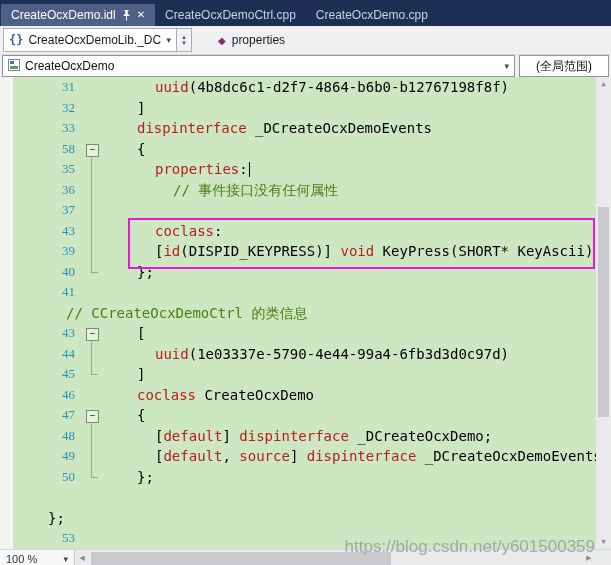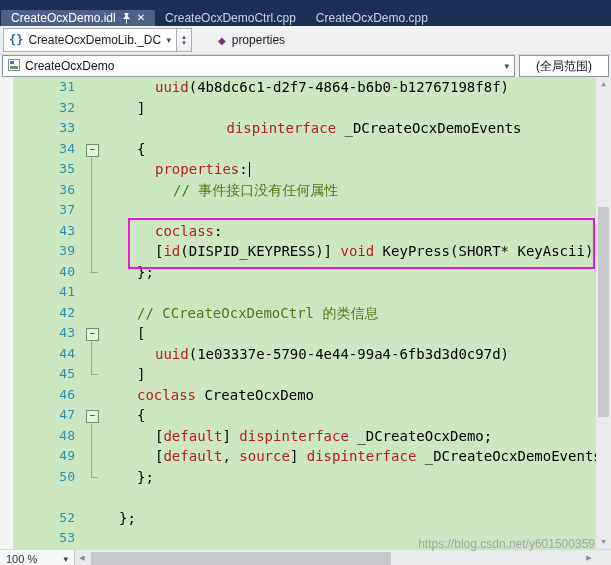--- a/index.html
+++ b/index.html
@@ -1,21 +1,21 @@
 <!DOCTYPE html>
 <html><head>
 <meta charset="utf-8">
 <style>
   html,body{margin:0;padding:0;}
   body{width:611px;height:565px;position:relative;overflow:hidden;background:#fff;
        font-family:"Liberation Sans",sans-serif;}
 
   
   .tabbar{height:26px;background:#1e2f55;display:flex;align-items:flex-end;padding-left:1px;}
-  .tab{height:16px;display:flex;align-items:center;gap:6px;padding:0 10px;font-size:12px;
+  .tab{height:22px;display:flex;align-items:center;gap:6px;padding:0 10px;font-size:12px;
        color:#c9d2e6;white-space:nowrap;cursor:default;}
   .tab.active{background:#4e6087;color:#fff;}
   .close-icon{font-size:10px;line-height:10px;color:#fff;}
   .pin-icon{display:flex;align-items:center;}
 
   
   .navbar{height:28px;background:#eef0f2;display:flex;align-items:center;padding:0 3px;
           border-bottom:1px solid #d8dadd;}
   .combo{height:22px;background:#fff;border:1px solid #a8adb3;display:flex;align-items:center;
          padding:0 5px;gap:5px;font-size:12px;color:#1a1a1a;}
@@ -35,21 +35,21 @@
   .search-combo{flex:1;height:20px;background:#fff;border:1px solid #8f959c;display:flex;
                 align-items:center;gap:5px;padding:0 5px;font-size:12px;color:#111;}
   .scope-box{width:88px;height:20px;background:#fff;border:1px solid #8f959c;display:flex;
              align-items:center;justify-content:center;font-size:12px;color:#111;}
 
   
   .editor{position:relative;width:611px;height:472px;background:#cde7c3;overflow:hidden;
           font-family:"DejaVu Sans Mono",monospace;font-size:14px;}
   .code-row{display:flex;height:20.5px;line-height:20.5px;white-space:pre;}
   .indicator{flex:0 0 13px;background:#f3f6f0;}
-  .ln{flex:0 0 62px;text-align:right;padding-right:9px;color:#2b91af;font-size:13px;}
+  .ln{flex:0 0 62px;text-align:right;padding-right:9px;color:#2b91af;font-size:13px;font-family:Liberation Serif, serif;}
   .foldcol{flex:0 0 18px;position:relative;}
   .code{flex:1;color:#000;}
   .seg-k{color:#b91c1c;}
   .seg-c{color:#4d7c0f;}
   .caret{display:inline-block;width:1px;height:15px;background:#000;vertical-align:-3px;margin-left:1px;}
   .foldbox{position:absolute;left:2px;top:5px;width:11px;height:11px;border:1px solid #6f8f6f;
            background:#e6f2de;color:#222;font-size:9px;line-height:9px;text-align:center;cursor:default;}
   .fold-start::after{content:'';position:absolute;left:7px;top:17px;bottom:0;width:1px;background:#8fae8f;}
   .fold-line::after{content:'';position:absolute;left:7px;top:0;bottom:0;width:1px;background:#8fae8f;}
   .fold-end::after{content:'';position:absolute;left:7px;top:0;height:10px;width:1px;background:#8fae8f;}
@@ -62,21 +62,21 @@
           text-align:center;line-height:14px;}
   .varrow.up{top:0;}.varrow.down{bottom:0;}
   .vthumb{position:absolute;left:2px;width:11px;top:130px;height:210px;background:#c7c9cd;}
   .bottombar{height:17px;background:#e9eaec;display:flex;position:relative;border-top:1px solid #d6d7da;}
   .zoom{width:62px;display:flex;align-items:center;justify-content:space-between;padding:0 6px;
         font-size:11px;color:#333;background:#f6f7f8;border-right:1px solid #c9cacd;}
   .hscroll{flex:1;position:relative;}
   .harrow{position:absolute;top:0;bottom:0;width:14px;font-size:7px;color:#888c93;text-align:center;line-height:16px;}
   .harrow.left{left:0;}.harrow.right{right:15px;}
   .hthumb{position:absolute;left:16px;top:2px;bottom:2px;width:300px;background:#c7c9cd;}
-  .watermark{position:absolute;right:16px;top:537px;font-size:12px;color:rgba(150,156,162,.85);z-index:40;}
+  .watermark{position:absolute;right:16px;top:537px;font-size:17px;color:rgba(150,156,162,.85);z-index:40;}
 </style>
 </head>
 <body>
 
 <div class="app">
 
   <div class="tabbar">
     <div class="tab active">
       <span class="tab-label">CreateOcxDemo.idl</span>
       <span class="pin-icon">
@@ -124,40 +124,40 @@
     </div>
     <div class="scope-box">
       <span>(全局范围)</span>
     </div>
   </div>
 
   <div class="editor">
     <div>
         <div class="code-row"><span class="indicator"></span><span class="ln">31</span><span class="foldcol"></span><span class="code" style="padding-left: 53px;"><span class="seg-k">uuid</span><span class="seg-p">(4b8dc6c1-d2f7-4864-b6b0-b12767198f8f)</span></span></div>
         <div class="code-row"><span class="indicator"></span><span class="ln">32</span><span class="foldcol"></span><span class="code" style="padding-left: 35px;"><span class="seg-p">]</span></span></div>
-        <div class="code-row"><span class="indicator"></span><span class="ln">33</span><span class="foldcol"></span><span class="code" style="padding-left: 35px; text-align: center;"><span class="seg-k">dispinterface</span><span class="seg-p"> _DCreateOcxDemoEvents</span></span></div>
-        <div class="code-row"><span class="indicator"></span><span class="ln">34</span><span class="foldcol fold-start"><span class="foldbox">−</span></span><span class="code" style="padding-left: 35px;"><span class="seg-p">{</span></span></div>
+        <div class="code-row"><span class="indicator"></span><span class="ln">33</span><span class="foldcol"></span><span class="code" style="padding-left: 35px;"><span class="seg-k">dispinterface</span><span class="seg-p"> _DCreateOcxDemoEvents</span></span></div>
+        <div class="code-row"><span class="indicator"></span><span class="ln">58</span><span class="foldcol fold-start"><span class="foldbox">−</span></span><span class="code" style="padding-left: 35px;"><span class="seg-p">{</span></span></div>
         <div class="code-row"><span class="indicator"></span><span class="ln">35</span><span class="foldcol fold-line"></span><span class="code" style="padding-left: 53px;"><span class="seg-k">properties</span><span class="seg-p">:</span><span class="caret"></span></span></div>
         <div class="code-row"><span class="indicator"></span><span class="ln">36</span><span class="foldcol fold-line"></span><span class="code" style="padding-left: 71px;"><span class="seg-c">// 事件接口没有任何属性</span></span></div>
         <div class="code-row"><span class="indicator"></span><span class="ln">37</span><span class="foldcol fold-line"></span><span class="code" style="padding-left: 17px;"></span></div>
         <div class="code-row"><span class="indicator"></span><span class="ln">43</span><span class="foldcol fold-line"></span><span class="code" style="padding-left: 53px;"><span class="seg-k">coclass</span><span class="seg-p">:</span></span></div>
         <div class="code-row"><span class="indicator"></span><span class="ln">39</span><span class="foldcol fold-line"></span><span class="code" style="padding-left: 53px;"><span class="seg-p">[</span><span class="seg-k">id</span><span class="seg-p">(DISPID_KEYPRESS)] </span><span class="seg-k">void</span><span class="seg-p"> KeyPress(SHORT* KeyAscii);</span></span></div>
         <div class="code-row"><span class="indicator"></span><span class="ln">40</span><span class="foldcol fold-end"></span><span class="code" style="padding-left: 35px;"><span class="seg-p">};</span></span></div>
         <div class="code-row"><span class="indicator"></span><span class="ln">41</span><span class="foldcol"></span><span class="code" style="padding-left: 17px;"></span></div>
-        <div class="code-row"><span class="indicator"></span><span class="ln">42</span><span class="foldcol"></span><span class="code" style="padding-left: 35px;"><span class="seg-c">// CCreateOcxDemoCtrl 的类信息</span></span></div>
+        <div class="code-row"><span class="indicator"></span><span class="foldcol"></span><span class="code" style="padding-left: 35px;"><span class="seg-c">// CCreateOcxDemoCtrl 的类信息</span></span></div>
         <div class="code-row"><span class="indicator"></span><span class="ln">43</span><span class="foldcol fold-start"><span class="foldbox">−</span></span><span class="code" style="padding-left: 35px;"><span class="seg-p">[</span></span></div>
         <div class="code-row"><span class="indicator"></span><span class="ln">44</span><span class="foldcol fold-line"></span><span class="code" style="padding-left: 53px;"><span class="seg-k">uuid</span><span class="seg-p">(1e03337e-5790-4e44-99a4-6fb3d3d0c97d)</span></span></div>
         <div class="code-row"><span class="indicator"></span><span class="ln">45</span><span class="foldcol fold-end"></span><span class="code" style="padding-left: 35px;"><span class="seg-p">]</span></span></div>
         <div class="code-row"><span class="indicator"></span><span class="ln">46</span><span class="foldcol"></span><span class="code" style="padding-left: 35px;"><span class="seg-k">coclass</span><span class="seg-p"> CreateOcxDemo</span></span></div>
         <div class="code-row"><span class="indicator"></span><span class="ln">47</span><span class="foldcol fold-start"><span class="foldbox">−</span></span><span class="code" style="padding-left: 35px;"><span class="seg-p">{</span></span></div>
         <div class="code-row"><span class="indicator"></span><span class="ln">48</span><span class="foldcol fold-line"></span><span class="code" style="padding-left: 53px;"><span class="seg-p">[</span><span class="seg-k">default</span><span class="seg-p">] </span><span class="seg-k">dispinterface</span><span class="seg-p"> _DCreateOcxDemo;</span></span></div>
         <div class="code-row"><span class="indicator"></span><span class="ln">49</span><span class="foldcol fold-line"></span><span class="code" style="padding-left: 53px;"><span class="seg-p">[</span><span class="seg-k">default</span><span class="seg-p">, </span><span class="seg-k">source</span><span class="seg-p">] </span><span class="seg-k">dispinterface</span><span class="seg-p"> _DCreateOcxDemoEvents;</span></span></div>
         <div class="code-row"><span class="indicator"></span><span class="ln">50</span><span class="foldcol fold-end"></span><span class="code" style="padding-left: 35px;"><span class="seg-p">};</span></span></div>
         <div class="code-row"><span class="indicator"></span><span class="foldcol"></span><span class="code" style="padding-left: 17px;"></span></div>
-        <div class="code-row"><span class="indicator"></span><span class="ln">52</span><span class="foldcol"></span><span class="code" style="padding-left: 17px;"><span class="seg-p">};</span></span></div>
+        <div class="code-row"><span class="indicator"></span><span class="foldcol"></span><span class="code" style="padding-left: 17px;"><span class="seg-p">};</span></span></div>
         <div class="code-row"><span class="indicator"></span><span class="ln">53</span><span class="foldcol"></span><span class="code" style="padding-left: 17px;"></span></div>
       </div>
     <div class="hlbox" style="top: 140.5px; height: 47px; border-color: rgb(230, 24, 210);"></div>
     <div class="vscroll">
       <div class="varrow up">▲</div>
       <div class="vthumb"></div>
       <div class="varrow down">▼</div>
     </div>
   </div>
 

